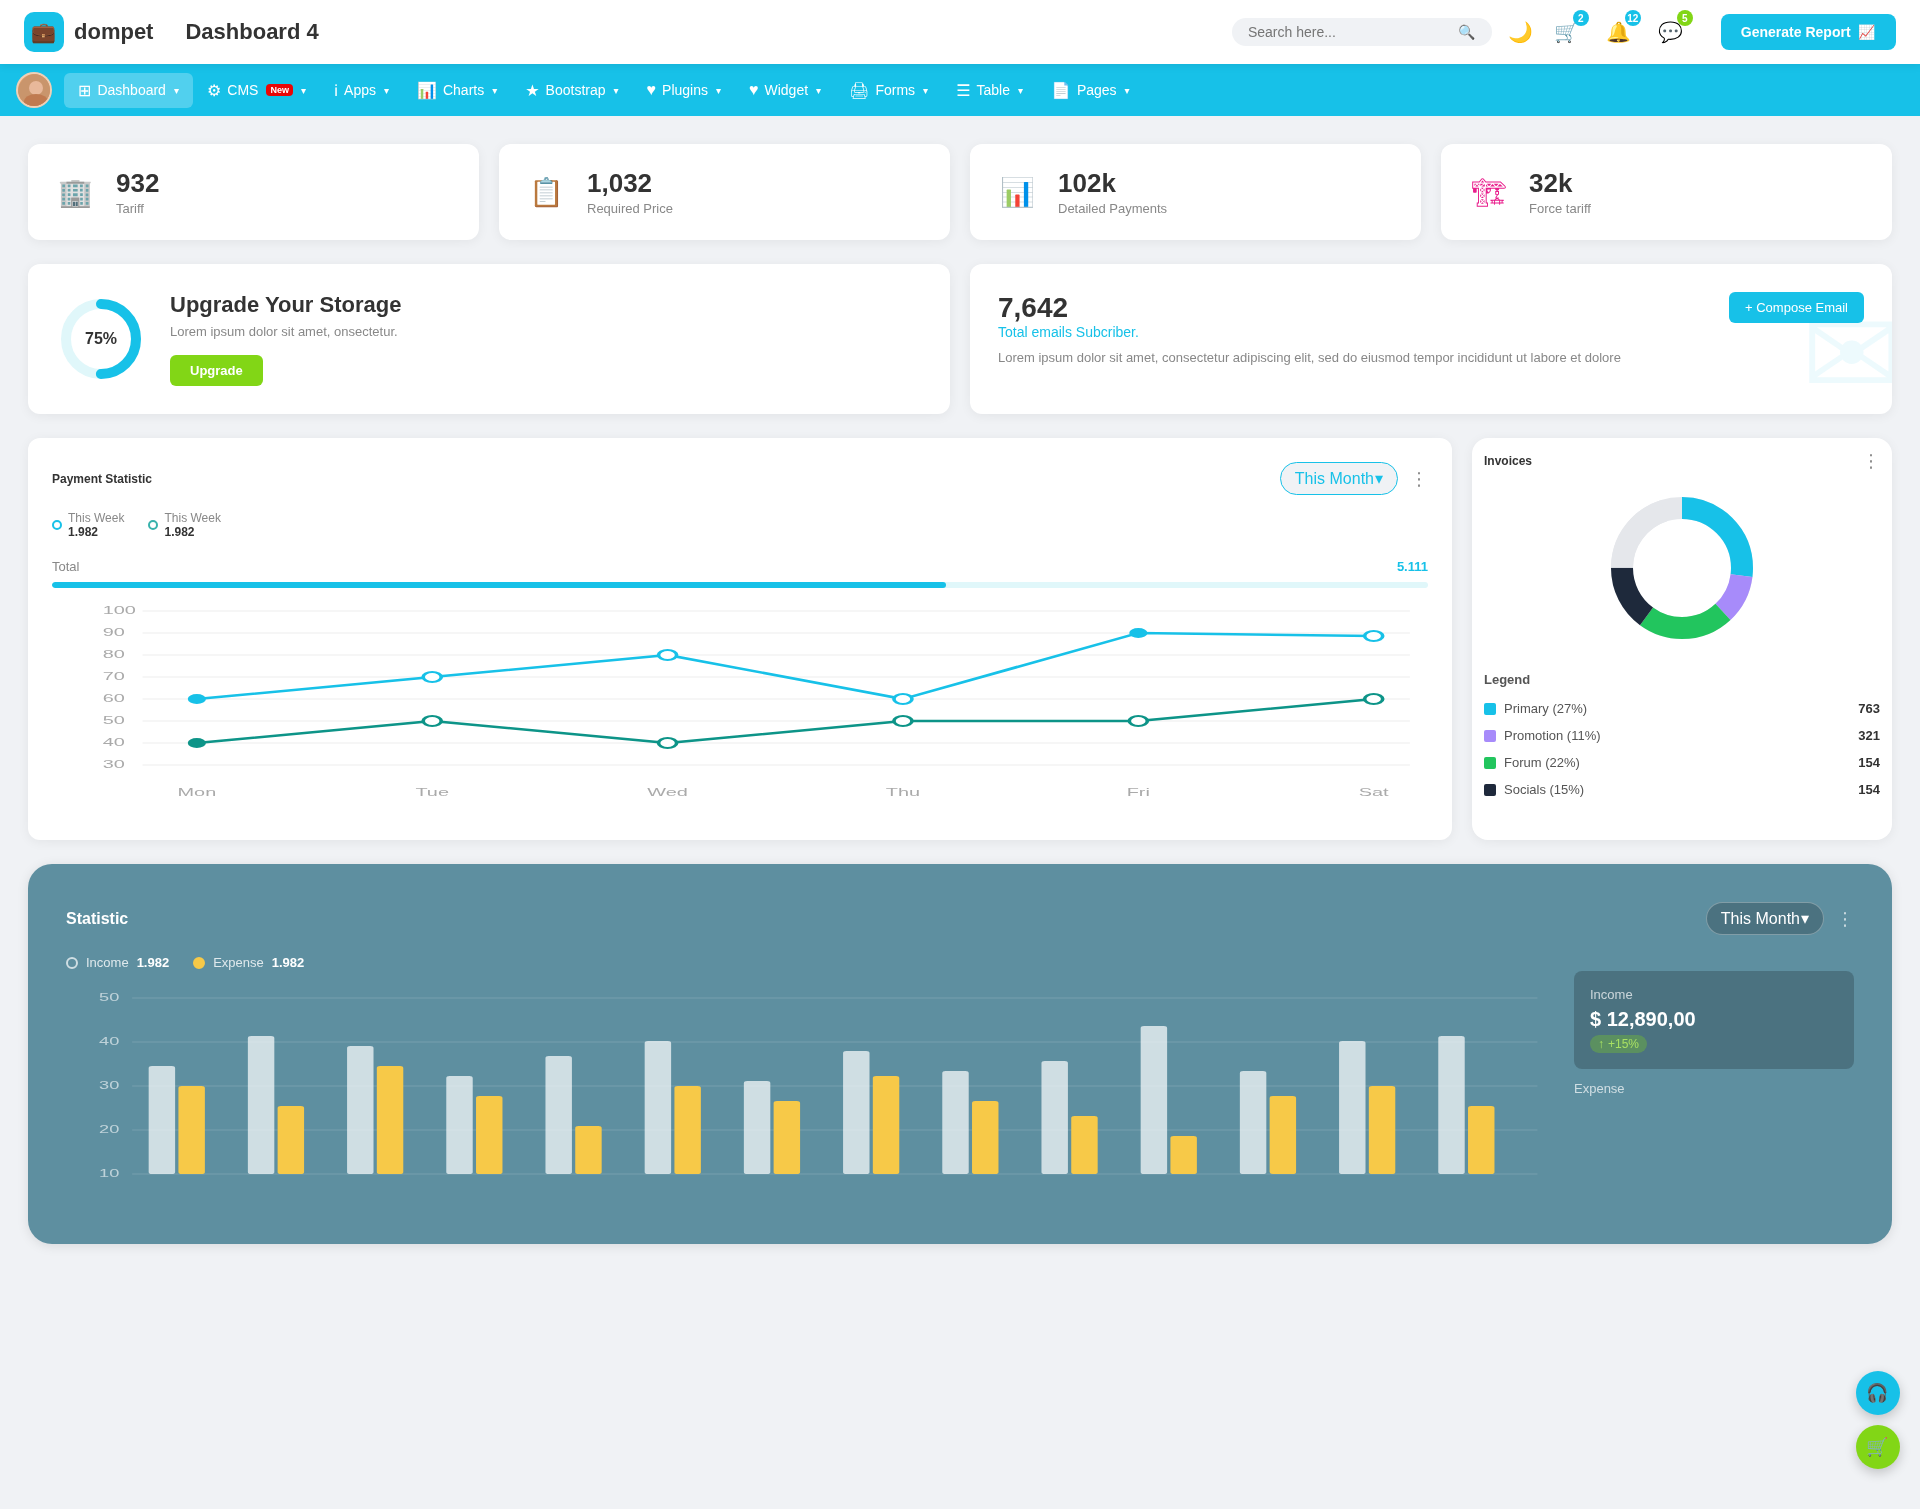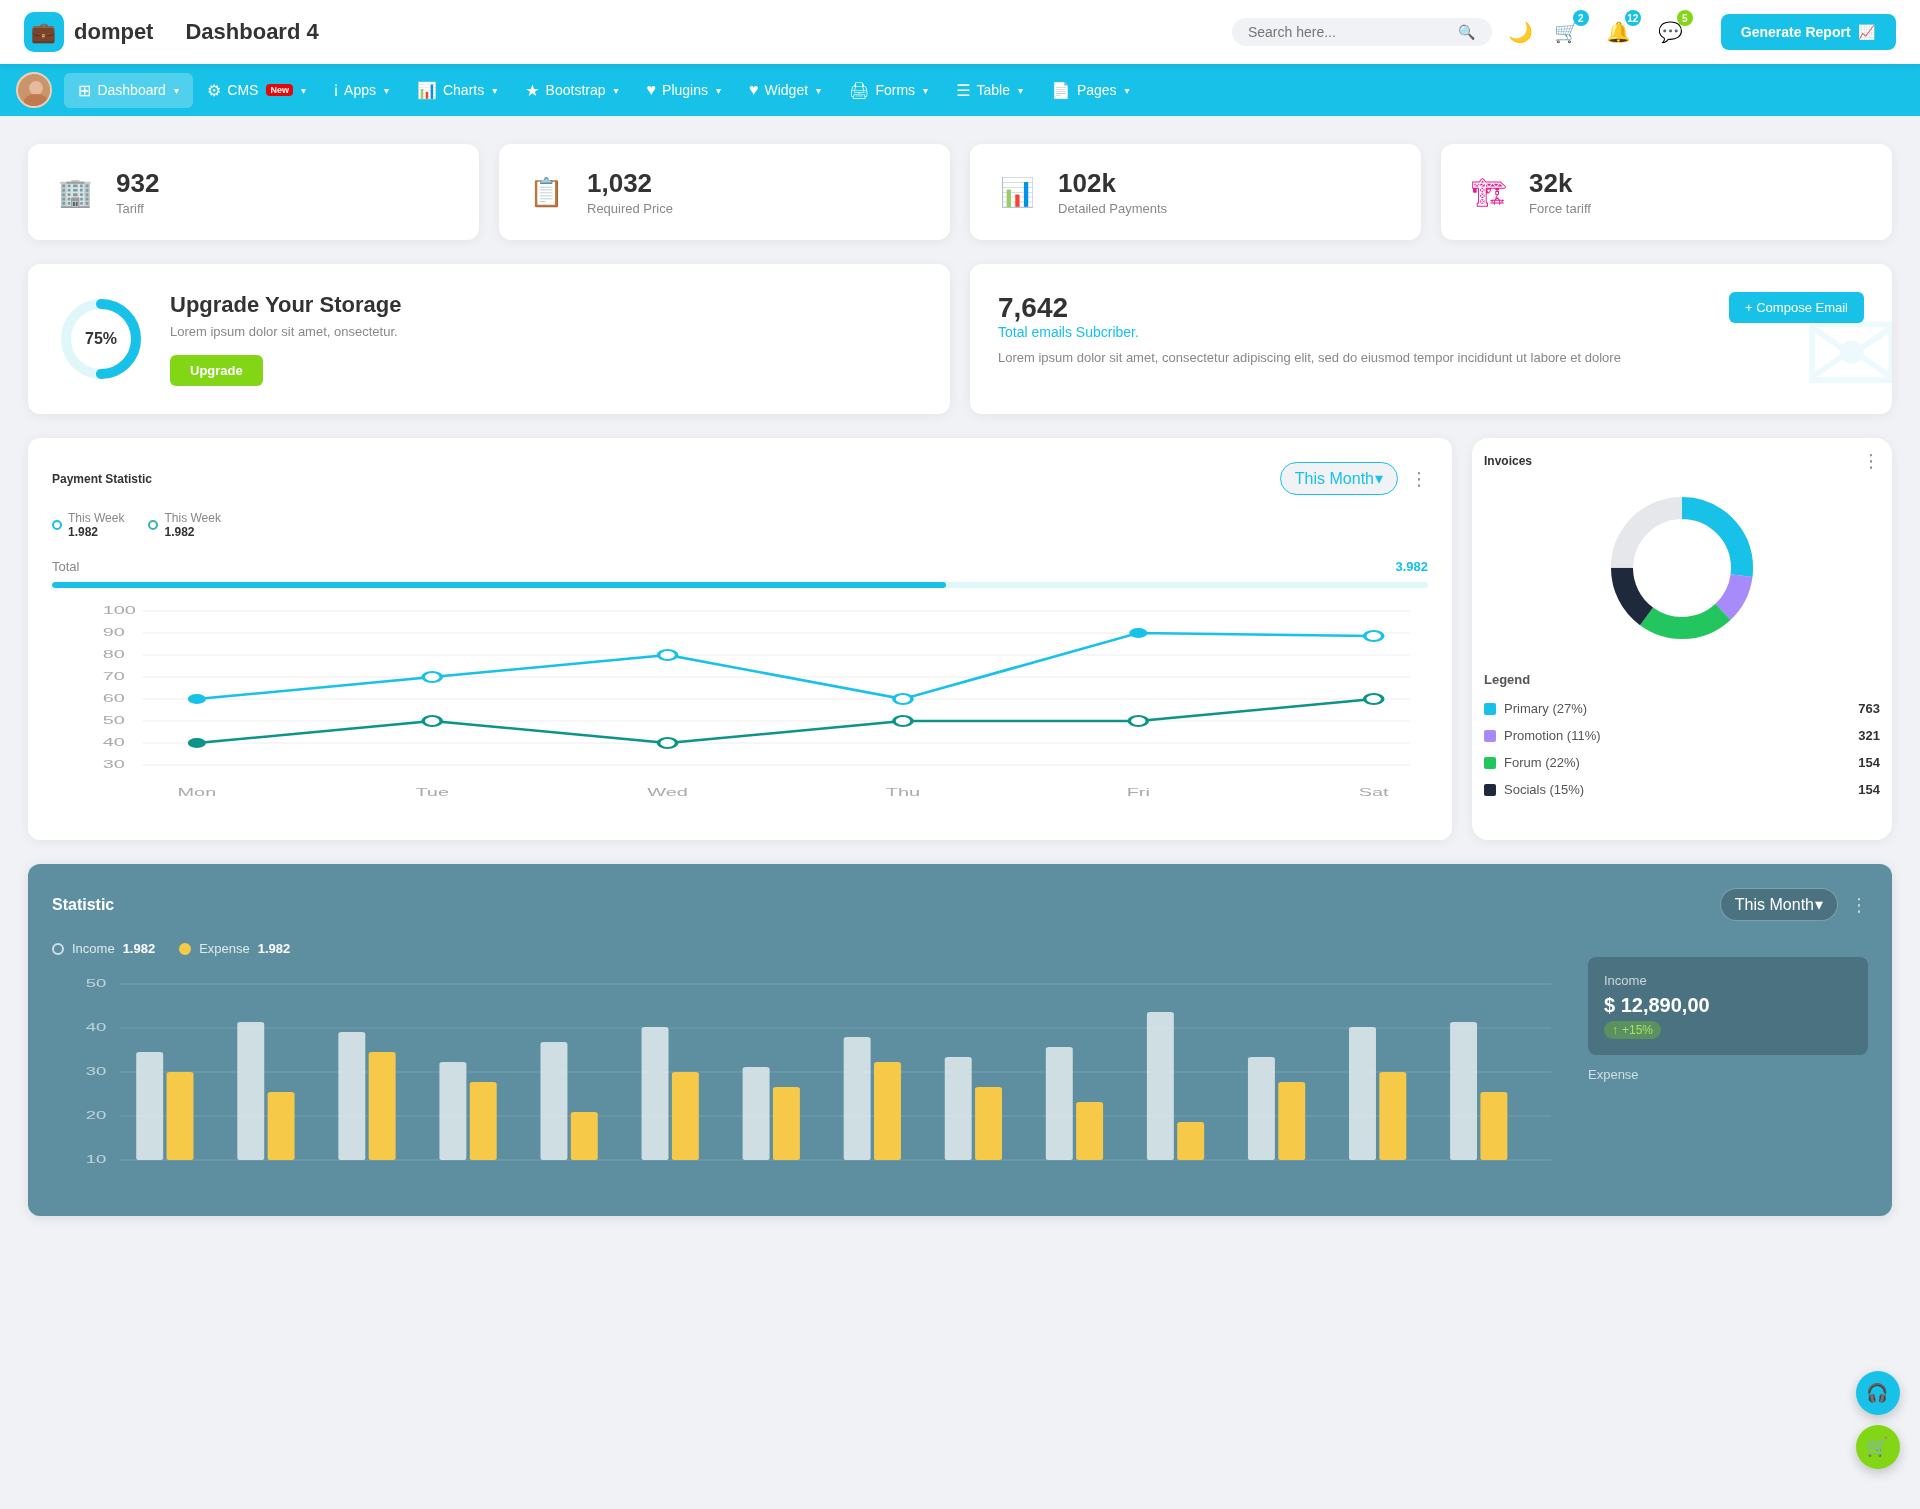--- a/index.html
+++ b/index.html
@@ -84,21 +84,21 @@
     
     .invoices-card { background: white; border-radius: 16px; padding: 12px; box-shadow: 0 2px 12px rgba(0,0,0,0.06); }
     .donut-chart-large { display: flex; justify-content: center; margin: 16px 0 24px; }
     .legend-table { width: 100%; }
     .legend-table-row { display: flex; align-items: center; justify-content: space-between; padding: 6px 0; font-size: 13px; }
     .legend-square { width: 12px; height: 12px; border-radius: 2px; margin-right: 8px; }
     .legend-name { display: flex; align-items: center; color: #555; flex: 1; }
     .legend-count { color: #333; font-weight: 600; }
 
     
-    .statistic-card { background: #5e8fa0; border-radius: 12px; padding: 24px; box-shadow: 0 2px 12px rgba(0,0,0,0.1); color: white; }
+    .statistic-card { background: #5e8fa0; border-radius: 24px; padding: 38px; box-shadow: 0 2px 12px rgba(0,0,0,0.1); color: white; }
     .stat-header { display: flex; justify-content: space-between; align-items: center; margin-bottom: 20px; }
     .stat-card-title { font-size: 16px; font-weight: 700; color: white; }
     .stat-controls { display: flex; gap: 12px; align-items: center; }
     .stat-legend { display: flex; gap: 24px; margin-bottom: 16px; }
     .stat-legend-item { display: flex; align-items: center; gap: 8px; }
     .stat-legend-dot { width: 12px; height: 12px; border-radius: 50%; border: 2px solid; }
     .stat-legend-dot.white { border-color: rgba(255,255,255,0.7); }
     .stat-legend-dot.yellow { border-color: #f7c948; background: #f7c948; }
     .stat-legend-label { font-size: 13px; color: rgba(255,255,255,0.8); }
     .stat-legend-val { font-size: 13px; font-weight: 700; color: white; }
@@ -300,21 +300,21 @@
           <div class="legend-dot teal2"></div>
           <div>
             <div>This Week</div>
             <div style="font-weight:700;color:#333;">1.982</div>
           </div>
         </div>
       </div>
 
       <div class="total-row">
         <span class="total-label">Total</span>
-        <span class="total-value">3.982</span>
+        <span class="total-value">5.111</span>
       </div>
       <div class="progress-bar">
         <div class="progress-fill" style="width:65%"></div>
       </div>
 
       <div class="chart-area">
         <svg class="chart-svg" viewBox="0 0 760 220" preserveAspectRatio="none">
 
           <text x="28" y="18" font-size="11" fill="#aaa">100</text>
           <text x="28" y="40" font-size="11" fill="#aaa">90</text>

